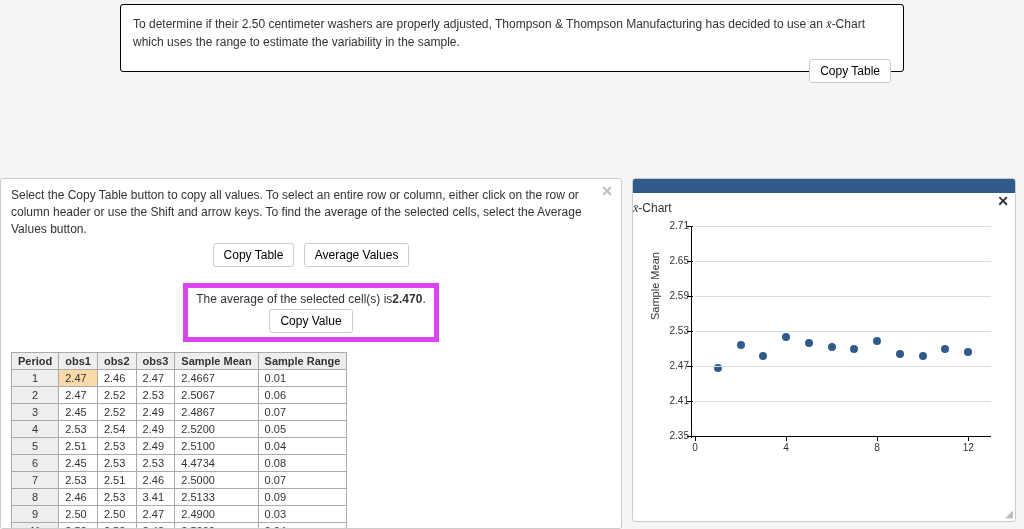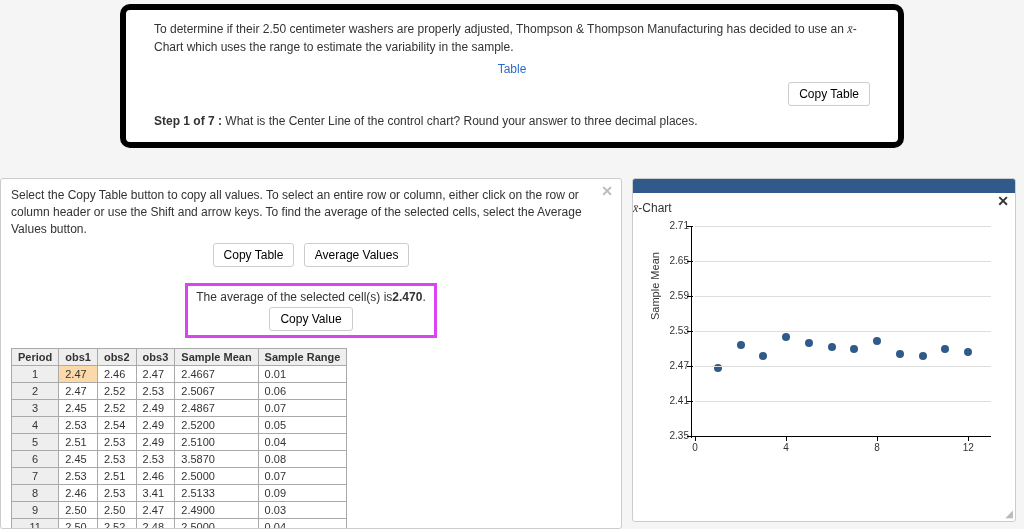--- a/index.html
+++ b/index.html
@@ -1,30 +1,30 @@
 <!DOCTYPE html>
 <html><head>
   <meta charset="utf-8">
   <style>
     * { box-sizing: border-box; margin: 0; padding: 0; }
     body { font-family: Arial, Helvetica, sans-serif; font-size: 12px; color: #333; background: #f5f5f5; width: 1024px; height: 529px; overflow: hidden; position: relative; }
-    .question-card { background: #fff; border: 6px solid #000000; border-radius: 10px; margin: 4px 120px 0 120px; padding: 10px 28px 14px; }
+    .question-card { background: #fff; border: 1px solid #000000; border-radius: 3px; margin: 4px 120px 0 120px; padding: 10px 12px 14px; }
     .question-text { font-size: 12px; line-height: 1.5; }
     .center-links { text-align: center; margin: 6px 0 4px; }
     .center-links a { color: #2a6dc9; text-decoration: none; display: block; margin: 3px 0; font-size: 12px; }
     .btn { background: #fff; border: 1px solid #ccc; border-radius: 3px; padding: 4px 10px; font-size: 12px; cursor: pointer; }
     .copy-table-top { float: right; margin: 2px 0 8px; }
     .step-line { clear: both; font-size: 12px; margin-top: 6px; }
     .step-line b { font-weight: bold; }
     .panel-left { position: absolute; left: 0; top: 178px; width: 622px; background: #fff; border: 1px solid #ccc; border-radius: 3px; padding: 8px 10px 0 10px; height: 351px; overflow: hidden; }
     .close-x { position: absolute; right: 8px; top: 4px; color: #bbb; cursor: pointer; font-weight: bold; font-size: 14px; }
     .instr { font-size: 12px; line-height: 1.4; padding-right: 18px; }
     .tool-row { text-align: center; margin: 6px 0 14px; }
     .tool-row .btn { margin: 0 3px; }
-    .avg-box { border: 3px solid #d946ef; display: inline-block; padding: 4px 8px; margin: 2px auto; font-size: 12px; }
+    .avg-box { border: 5px solid #d946ef; display: inline-block; padding: 4px 8px; margin: 2px auto; font-size: 12px; }
     .avg-val { font-weight: bold; }
     .avg-wrap { text-align: center; }
     table { border-collapse: collapse; font-size: 11px; margin-top: 8px; }
     th, td { border: 1px solid #aaa; padding: 2px 6px; text-align: left; }
     th { background: #eee; font-weight: bold; }
     td.period { background: #eee; text-align: center; }
     td.sel { background: #fbd9a8; }
     .panel-right { position: absolute; left: 632px; top: 178px; width: 384px; height: 344px; background: #fff; border: 1px solid #ccc; border-radius: 3px; overflow: hidden; }
     .panel-right .bar { background: #2f5a8a; height: 14px; position: relative; }
     .chart-title { font-size: 12px; margin: 8px 0 2px; }
@@ -44,26 +44,22 @@
     .xbar-text { font-family: 'Times New Roman', serif; font-style: italic; }
   </style>
 </head>
 <body>
 
 <div class="question-card">
   <div class="question-text">
     <span>To determine if their </span><span style="font-weight:normal;">2.50</span><span> centimeter washers are properly adjusted, Thompson &amp; Thompson Manufacturing has decided to use an </span><span class="xbar-text">x̄</span><span>-Chart which uses the range to estimate the variability in the sample.</span>
   </div>
   <div class="center-links">
-    <a href="#">Table</a>
   </div>
   <button class="btn copy-table-top">Copy Table</button>
-  <div class="step-line">
-    <b>Step 1 of 7 :</b><span>  What is the Center Line of the control chart? Round your answer to three decimal places.</span>
-  </div>
 </div>
 
 <div class="panel-left">
   <span class="close-x">✕</span>
   <div class="instr">Select the Copy Table button to copy all values. To select an entire row or column, either click on the row or column header or use the Shift and arrow keys. To find the average of the selected cells, select the Average Values button.</div>
   <div class="tool-row">
     <button class="btn">Copy Table</button>
     <button class="btn">Average Values</button>
   </div>
   <div class="avg-wrap">
@@ -122,21 +118,21 @@
           <td>2.53</td>
           <td>2.49</td>
           <td>2.5100</td>
           <td>0.04</td>
         </tr>
         <tr>
           <td class="period">6</td>
           <td>2.45</td>
           <td>2.53</td>
           <td>2.53</td>
-          <td>3.5870</td>
+          <td>4.4734</td>
           <td>0.08</td>
         </tr>
         <tr>
           <td class="period">7</td>
           <td>2.53</td>
           <td>2.51</td>
           <td>2.46</td>
           <td>2.5000</td>
           <td>0.07</td>
         </tr>

